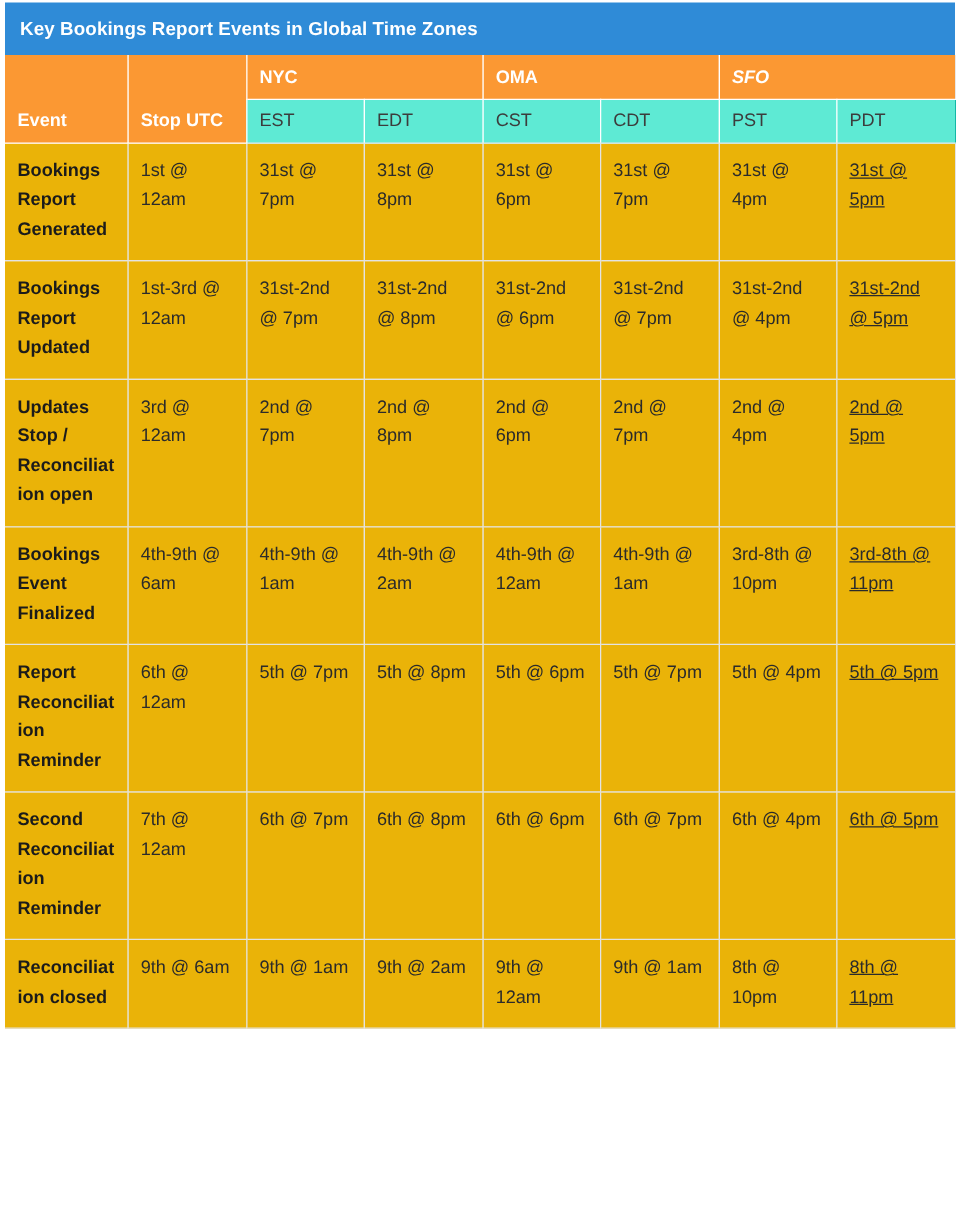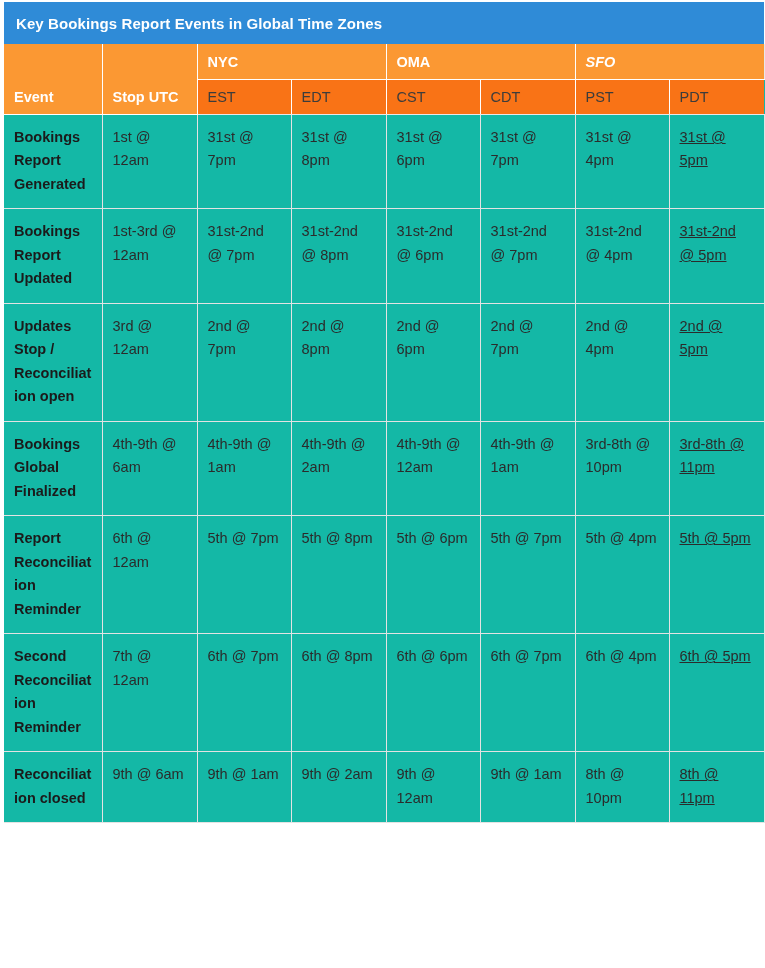--- a/index.html
+++ b/index.html
@@ -56,36 +56,36 @@
     vertical-align: top;
     padding-top: 10px;
     margin-top: 42px;
   }
   .hdr-orange.stacked {
     vertical-align: bottom;
   }
 
   
   .hdr-peach {
-    background: #f97316;
+    background: #5eead4;
     color: #3c3c3c;
     font-size: 14.5px;
     font-weight: normal;
     text-align: left;
     vertical-align: middle;
     padding: 9px 9px 9px 10px;
     border-right: 1px solid #ffffff;
     border-bottom: 1px solid #e8e8e8;
   }
   .hdr-peach.last { border-right: 1px solid #14b8a6; }
   .hdr-orange.last { border-right: 1px solid #e8e8e8; font-style: italic; }
 
   
   td.cell {
-    background: #14b8a6;
+    background: #eab308;
     color: #2b2b2b;
     font-size: 14.5px;
     line-height: 1.62;
     vertical-align: top;
     padding: 11px 9px 12px 10px;
     border-right: 1px solid #e3e3e3;
     border-bottom: 1px solid #e3e3e3;
     border-left: none;
     border-top: none;
     word-wrap: break-word;
@@ -165,21 +165,21 @@
         <td class="cell event">Updates Stop / Reconciliation open</td>
         <td class="cell">3rd @ 12am</td>
         <td class="cell">2nd @ 7pm</td>
         <td class="cell">2nd @ 8pm</td>
         <td class="cell">2nd @ 6pm</td>
         <td class="cell">2nd @ 7pm</td>
         <td class="cell">2nd @ 4pm</td>
         <td class="cell last">2nd @ 5pm</td>
       </tr>
       <tr>
-        <td class="cell event">Bookings Global Finalized</td>
+        <td class="cell event">Bookings Event Finalized</td>
         <td class="cell">4th-9th @ 6am</td>
         <td class="cell">4th-9th @ 1am</td>
         <td class="cell">4th-9th @ 2am</td>
         <td class="cell">4th-9th @ 12am</td>
         <td class="cell">4th-9th @ 1am</td>
         <td class="cell">3rd-8th @ 10pm</td>
         <td class="cell last">3rd-8th @ 11pm</td>
       </tr>
       <tr>
         <td class="cell event">Report Reconciliation Reminder</td>

